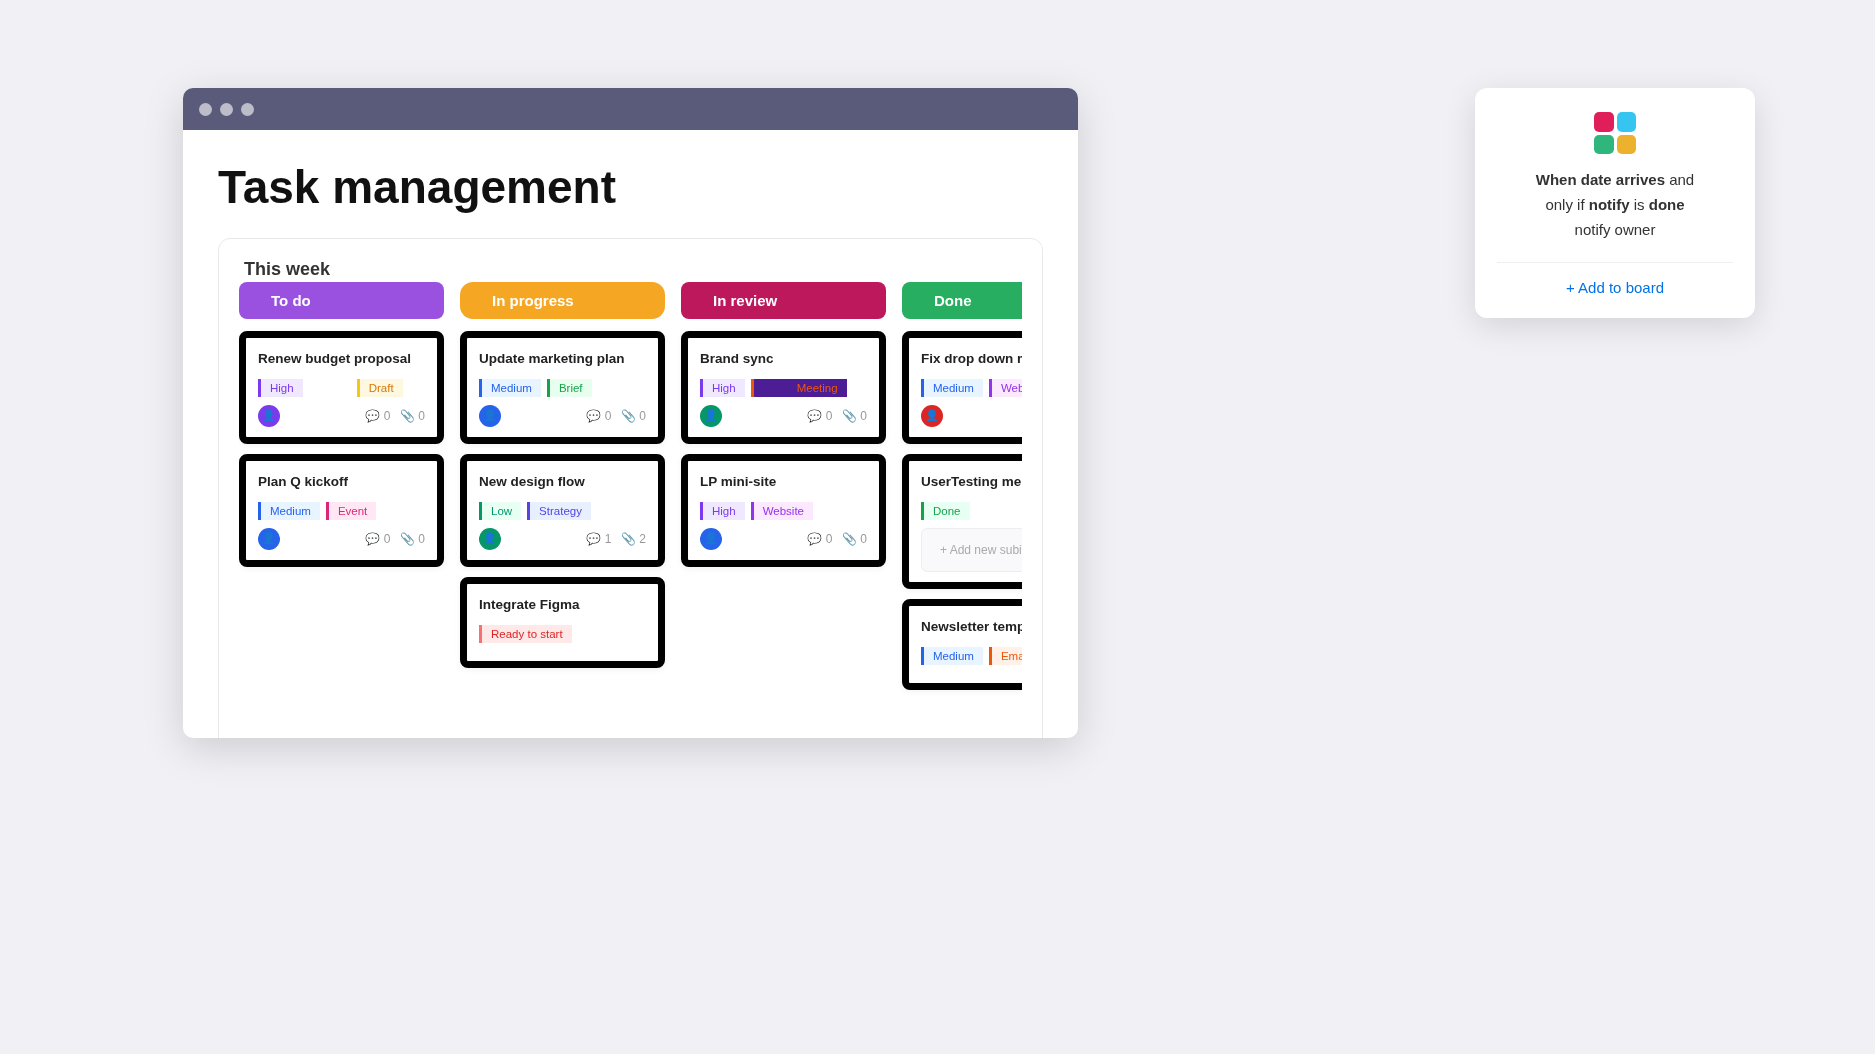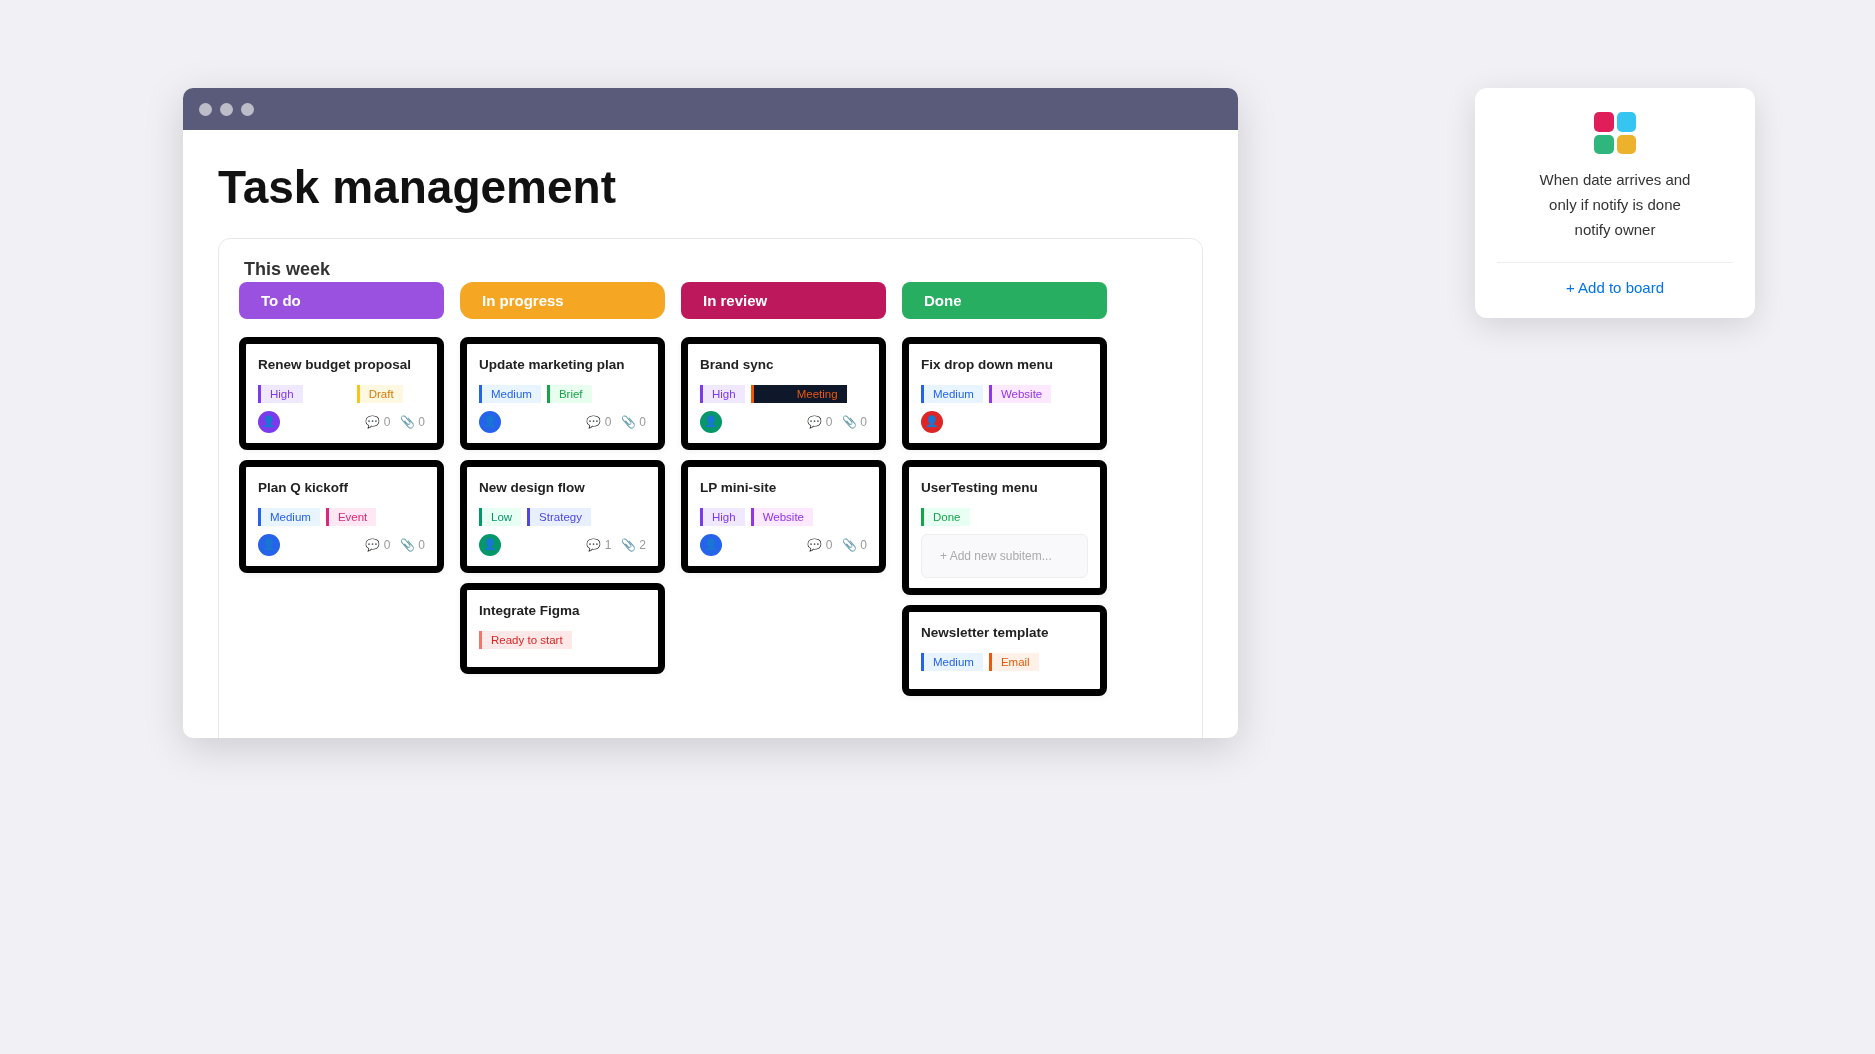--- a/index.html
+++ b/index.html
@@ -21,21 +21,21 @@
       display: flex;
       align-items: center;
       justify-content: center;
     }
 
     
     .browser-window {
       position: absolute;
       left: 183px;
       top: 88px;
-      width: 1055px;
+      width: 895px;
       height: 650px;
       background: white;
       border-radius: 10px;
       box-shadow: 0 10px 40px rgba(0,0,0,0.15);
       overflow: hidden;
     }
     .browser-titlebar {
       background: #5a5a7a;
       height: 42px;
       display: flex;
@@ -83,25 +83,25 @@
       overflow-x: auto;
       padding-bottom: 10px;
     }
     .column {
       min-width: 205px;
       width: 205px;
       flex-shrink: 0;
     }
     .column-header {
       border-radius: 8px;
-      padding: 10px 22px;
+      padding: 10px 32px;
       color: white;
       font-size: 15px;
       font-weight: 600;
-      margin-bottom: 18px;
+      margin-bottom: 12px;
     }
     .col-todo { background: #9b51e0; }
     .col-inprogress { background: #f5a623; border-radius: 13px; }
     .col-inreview { background: #be185d; }
     .col-done { background: #27ae60; }
 
     
     .card {
       background: white;
       border-radius: 8px;
@@ -130,21 +130,21 @@
       border-radius: 0;
       border-left: 3px solid transparent;
     }
     .tag-high { background: #f0e8ff; color: #7c3aed; border-left-color: #7c3aed; }
     .tag-medium { background: #e8f4ff; color: #2563eb; border-left-color: #2563eb; }
     .tag-low { background: #e8fff4; color: #059669; border-left-color: #059669; }
     .tag-draft { background: #fff8e1; color: #d97706; border-left-color: #f5c518; margin-left: 48px; }
     .tag-brief { background: #e8fff0; color: #16a34a; border-left-color: #16a34a; }
     .tag-event { background: #ffe8f4; color: #db2777; border-left-color: #db2777; }
     .tag-strategy { background: #e8f0ff; color: #4f46e5; border-left-color: #4f46e5; }
-    .tag-meeting { background: #0f172a; color: #ea580c; border-left-color: #ea580c; padding-left: 43px; }
+    .tag-meeting { background: #4c1d95; color: #ea580c; border-left-color: #ea580c; padding-left: 43px; }
     .tag-website { background: #fce8ff; color: #9333ea; border-left-color: #9333ea; }
     .tag-done { background: #e8fff4; color: #16a34a; border-left-color: #16a34a; }
     .tag-readytostart { background: #ffe8e8; color: #dc2626; border-left-color: #f87171; }
     .tag-email { background: #fff0e8; color: #ea580c; border-left-color: #ea580c; }
 
     .card-footer {
       display: flex;
       align-items: center;
       gap: 8px;
       margin-top: 4px;
@@ -210,21 +210,21 @@
       box-shadow: 0 8px 32px rgba(0,0,0,0.12);
       z-index: 10;
     }
     .popup-text {
       font-size: 15px;
       line-height: 1.65;
       color: #333;
       text-align: center;
       margin-bottom: 20px;
     }
-    .popup-text strong { font-weight: 400; }
+    .popup-text strong { font-weight: 700; }
     .popup-divider {
       height: 1px;
       background: #eee;
       margin-bottom: 16px;
     }
     .add-to-board {
       color: #0073ea;
       font-size: 15px;
       font-weight: 500;
       text-align: center;

